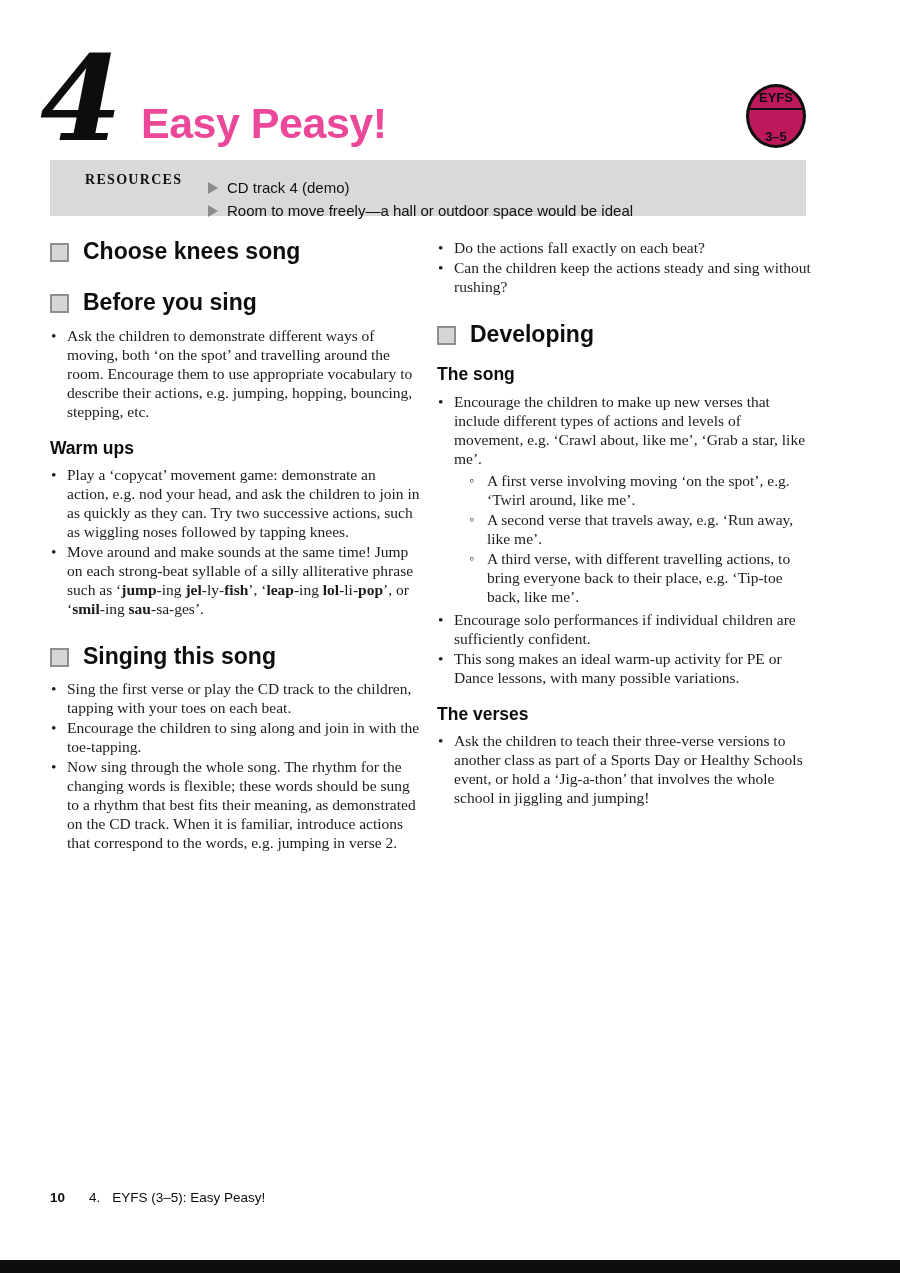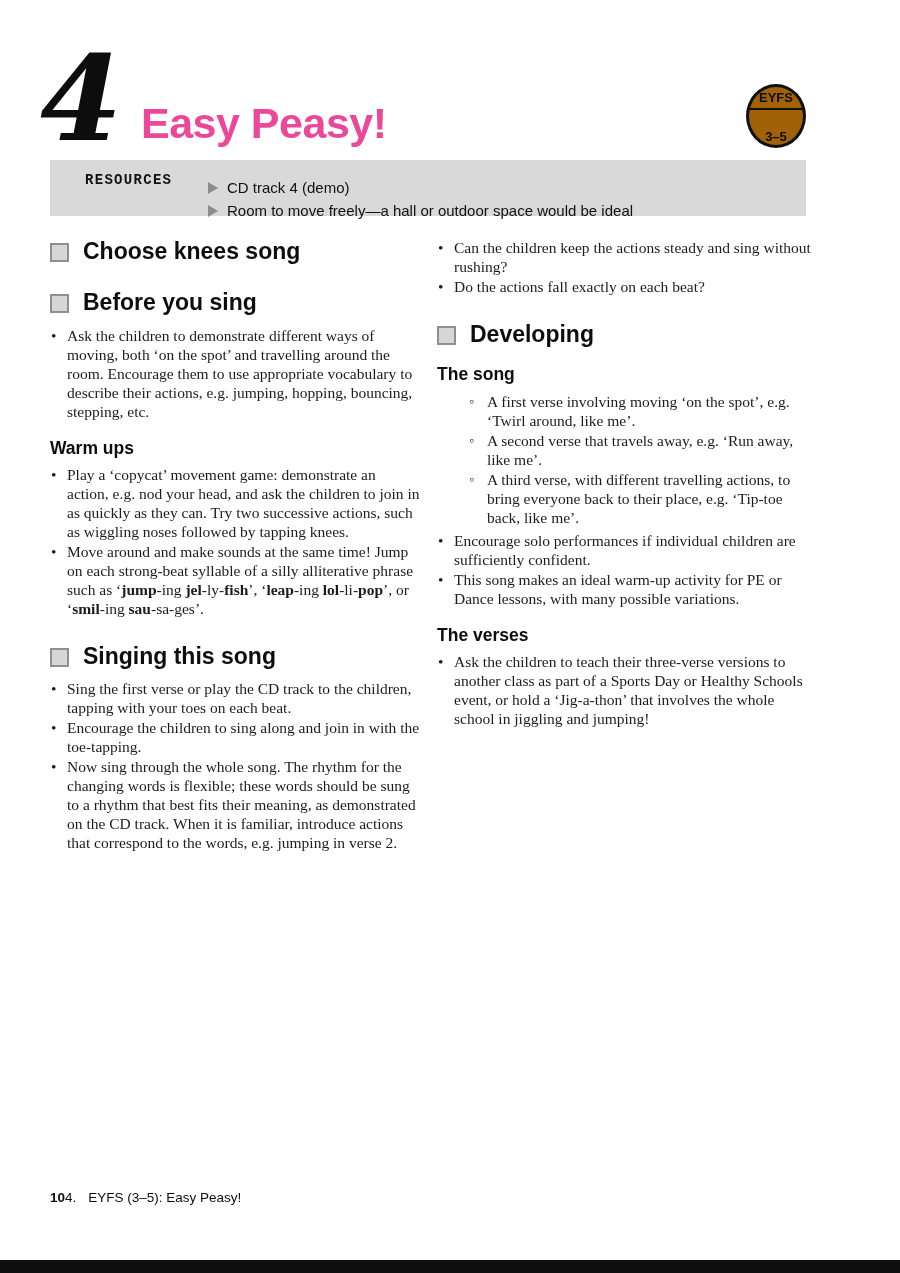--- a/index.html
+++ b/index.html
@@ -17,34 +17,34 @@
   .page-title {
     position:absolute; left:141px; top:100px;
     font-family:"Liberation Sans", sans-serif; font-weight:bold;
     font-size:43px; letter-spacing:-0.5px; color:#ec4899; line-height:1.1;
   }
   .badge {
     position:absolute; left:746px; top:84px; width:54px; height:58px;
     border:3px solid #101010; border-radius:50%;
     display:flex; flex-direction:column; align-items:center; justify-content:center;
     font-family:"Liberation Sans", sans-serif; font-weight:bold; color:#0d0d0d;
-    background:#a16207;
+    background:#be185d;
   }
   .badge-top { font-size:13px; line-height:1; padding:3px 0 4px 0; }
   .badge-divider { width:100%; height:0; border-top:2.5px solid #101010; }
   .badge-bottom { font-size:13px; line-height:1; padding:20px 0 2px 0; }
 
   
   .resources {
     position:absolute; left:50px; top:160px; width:756px; height:56px;
     background:#d9d9d9;
   }
   .resources-label {
     position:absolute; left:35px; top:12px;
-    font-family:Liberation Mono, monospace; font-weight:bold;
+    font-family:Liberation Serif, serif; font-weight:bold;
     font-size:14px; letter-spacing:1.3px; color:#111;
   }
   .resource-item {
     position:absolute; left:158px; display:flex; align-items:flex-start;
     font-family:"Liberation Sans", sans-serif; font-size:15px; line-height:18px; color:#111;margin-top:8px;
   }
   .resource-item.first { top:11px; }
   .resource-item.second { top:34px; }
   .tri-icon {
     width:0; height:0; flex:none;
@@ -83,21 +83,21 @@
   ul.subbullets > li::before { content:"\25E6"; position:absolute; left:0; top:0; font-size:14px; }
 
   .bold { font-weight:bold; }
 
   
   .footer {
     position:absolute; left:50px; top:1190px;
     font-family:"Liberation Sans", sans-serif; font-size:13.5px; color:#0d0d0d;
     display:flex; align-items:baseline;
   }
-  .footer-num { font-weight:bold; }
+  .footer-num { font-weight:bold; margin-right:24px; }
   .footer-caption-num { margin-right:12px; }
 
   .bottom-bar { position:absolute; left:0; bottom:0; width:900px; height:13px; background:#0e0e0e; }
 </style>
 </head>
 <body>
 
 <div class="page">
 
   <div class="chapter-number">4</div>
@@ -150,31 +150,32 @@
       <li>Sing the first verse or play the CD track to the children, tapping with your toes on each beat.</li>
       <li>Encourage the children to sing along and join in with the toe-tapping.</li>
       <li>Now sing through the whole song. The rhythm for the changing words is flexible; these words should be sung to a rhythm that best fits their meaning, as demonstrated on the CD track. When it is familiar, introduce actions that correspond to the words, e.g. jumping in verse 2.</li>
     </ul>
 
   </div>
 
   <div class="col col-right">
 
     <ul class="bullets">
+      <li>Do the actions fall exactly on each beat?</li>
       <li>Can the children keep the actions steady and sing without rushing?</li>
-      <li>Do the actions fall exactly on each beat?</li>
     </ul>
 
     <div class="section-head">
       <span class="checkbox-icon"></span>
       <span>Developing</span>
     </div>
 
     <div class="subhead">The song</div>
     <ul class="bullets">
+      <li>Encourage the children to make up new verses that include different types of actions and levels of movement, e.g. ‘Crawl about, like me’, ‘Grab a star, like me’.</li>
     </ul>
     <ul class="subbullets">
       <li>A first verse involving moving ‘on the spot’, e.g. ‘Twirl around, like me’.</li>
       <li>A second verse that travels away, e.g. ‘Run away, like me’.</li>
       <li>A third verse, with different travelling actions, to bring everyone back to their place, e.g. ‘Tip-toe back, like me’.</li>
     </ul>
     <ul class="bullets">
       <li>Encourage solo performances if individual children are sufficiently confident.</li>
       <li>This song makes an ideal warm-up activity for PE or Dance lessons, with many possible variations.</li>
     </ul>

